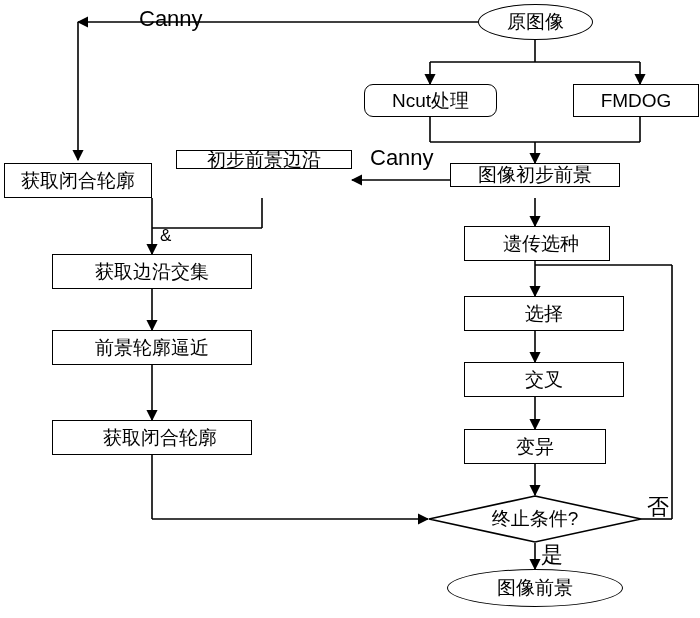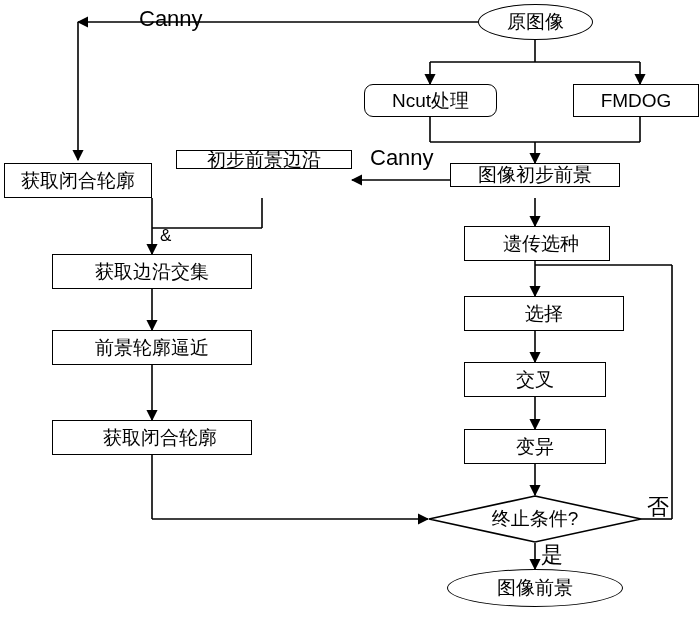--- a/index.html
+++ b/index.html
@@ -168,21 +168,21 @@
   </div>
 
   <div class="node" style="left:464px; top:226px; width:146px; height:35px;padding-left:8px;">
     <span>遗传选种</span>
   </div>
 
   <div class="node" style="left:464px; top:296px; width:160px; height:35px;">
     <span>选择</span>
   </div>
 
-  <div class="node" style="left:464px; top:362px; width:142px; height:35px;">
+  <div class="node" style="left:464px; top:362px; width:160px; height:35px;">
     <span>交叉</span>
   </div>
 
   <div class="node" style="left:464px; top:429px; width:142px; height:35px;">
     <span>变异</span>
   </div>
 
   <div class="node decision" style="left:428px; top:495px; width:214px; height:48px;">
     <svg class="dshape" viewBox="0 0 214 48" preserveAspectRatio="none">
       <polygon points="107,1 213,24 107,47 1,24" fill="#ffffff" stroke="#000000" stroke-width="1.6"></polygon>

